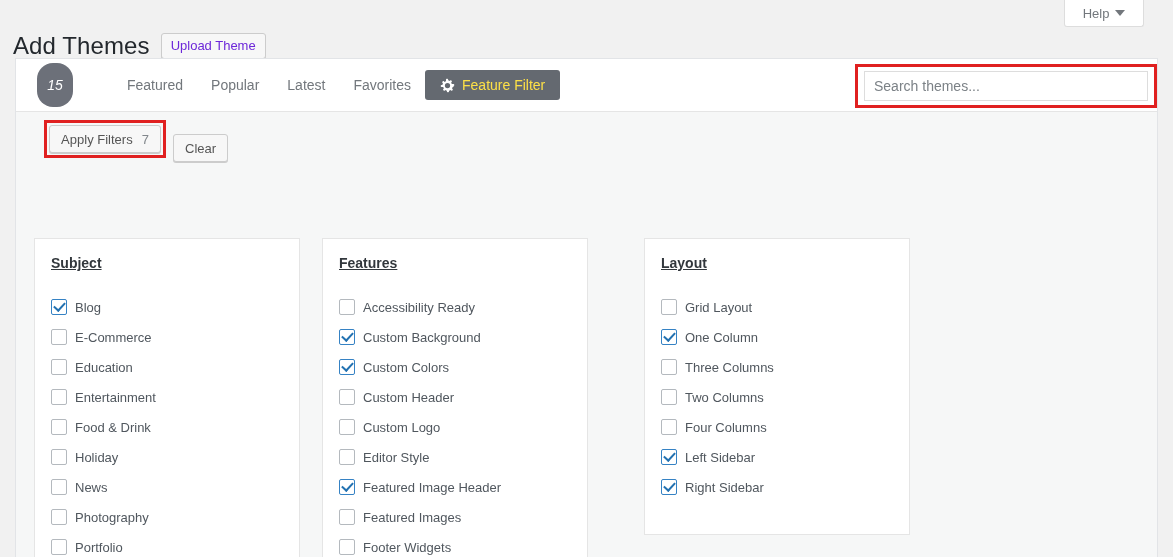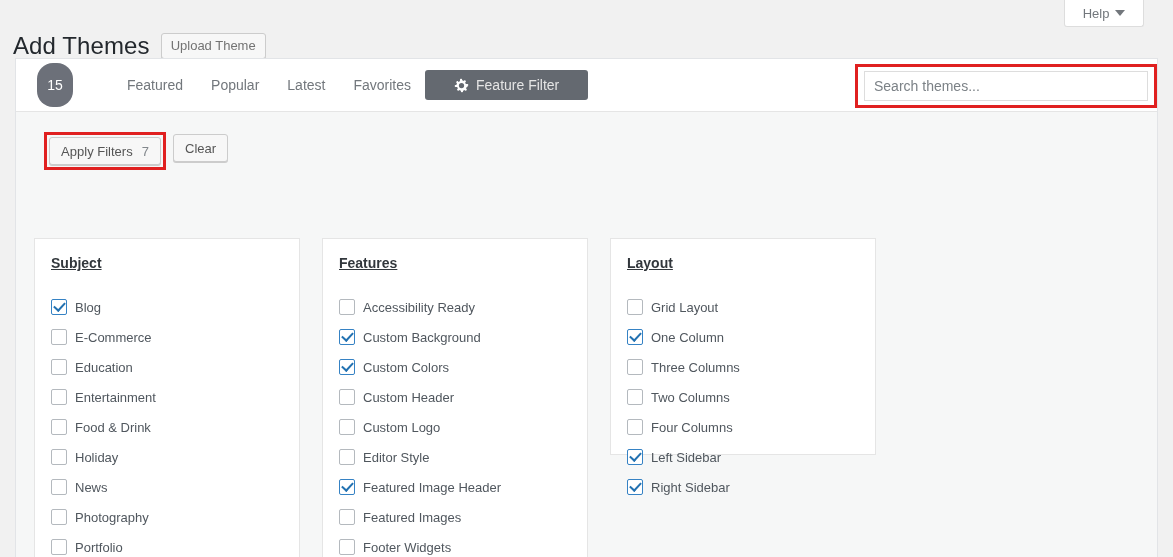--- a/index.html
+++ b/index.html
@@ -64,21 +64,21 @@
     letter-spacing: 0.1px;
   }
   .upload-btn {
     display: inline-flex;
     align-items: center;
     height: 26px;
     padding: 11px 9px;
     background: #f7f7f7;
     border: 1px solid #ccc;
     border-radius: 3px;
-    color: #737373;
+    color: #6d28d9;
     font-size: 13px;
     line-height: 24px;
     box-sizing: border-box;
     cursor: pointer;
     box-shadow: 0 1px 0 #ccc;
   }
 
   
   .panel {
     position: absolute;
@@ -108,42 +108,43 @@
     height: 44px;
     padding: 11px 8px;
     border-radius: 16px;
     background: #6c7079;
     color: #fff;
     font-size: 14px;
     display: flex;
     align-items: center;
     justify-content: center;
     box-sizing: border-box;
+    font-style: italic;
   }
   .tabs {
     display: flex;
     align-items: center;
     margin-left: 40px;
     gap: 0;
   }
   .tab {
     padding: 7px 14px;
     font-size: 14px;
     color: #72777c;
     border-radius: 3px;
     cursor: pointer;
     white-space: nowrap;
   }
   .tab.active {
     background: #646970;
-    color: #e5e5e5;
+    color: #fde047;
     display: inline-flex;
     align-items: center;
     gap: 7px;
-    padding: 7px 29px;
+    padding: 7px 15px;
   }
   .gear-icon {
     display: inline-block;
     width: 15px;
     height: 15px;
     line-height: 0;
   }
 
   
   .search-wrap {
@@ -183,21 +184,21 @@
   }
   .filter-actions {
     position: relative;
     height: 58px;
     display: flex;
     align-items: center;
   }
   .apply-hl {
     position: absolute;
     left: 28px;
-    top: 20px;
+    top: 8px;
     width: 122px;
     height: 38px;
     border: 3px solid #e02020;
     box-sizing: border-box;
     display: flex;
     align-items: center;
     justify-content: center;
   }
   .btn-secondary {
     display: inline-flex;
@@ -237,21 +238,21 @@
   }
   .group {
     background: #fff;
     border: 1px solid #e5e5e5;
     box-sizing: border-box;
     width: 266px;
     padding: 14px 16px 16px 16px;
   }
   .group.subject   { height: 332px; }
   .group.features  { height: 372px; }
-  .group.layout    { height: 217px; }
+  .group.layout    { height: 297px; margin-left: 34px; }
   .group-title {
     font-size: 14px;
     font-weight: 700;
     color: #32373c;
     margin: 2px 0 14px 0;
     text-decoration: underline;
   }
   .opt {
     display: flex;
     align-items: flex-end;

